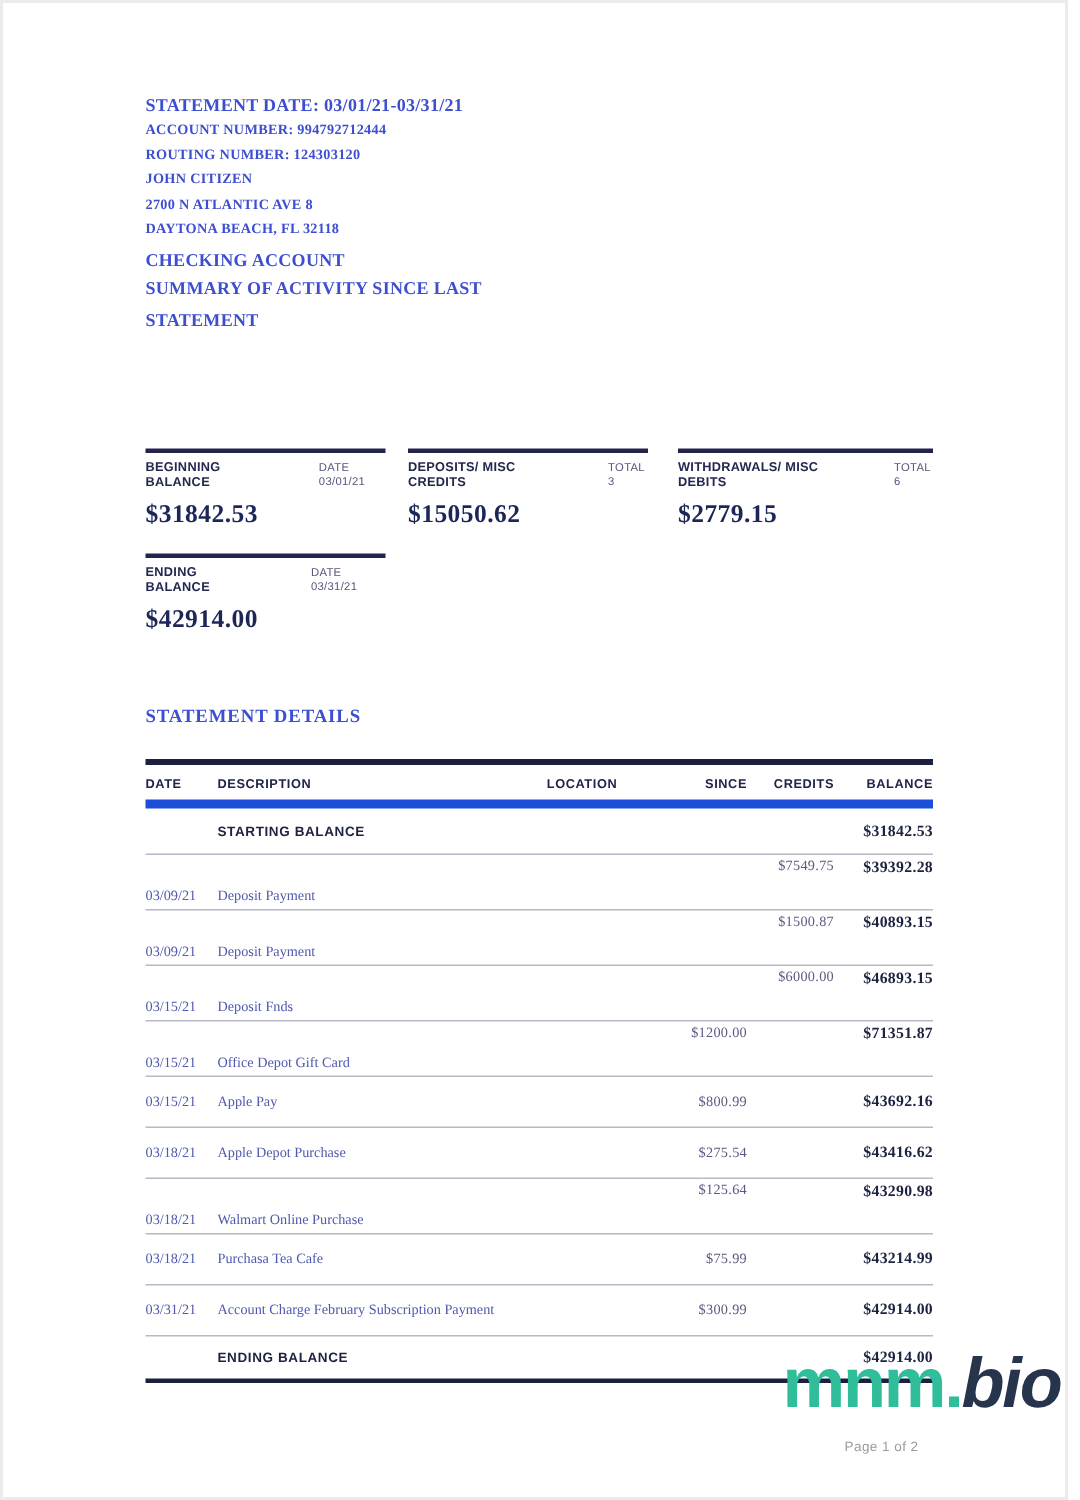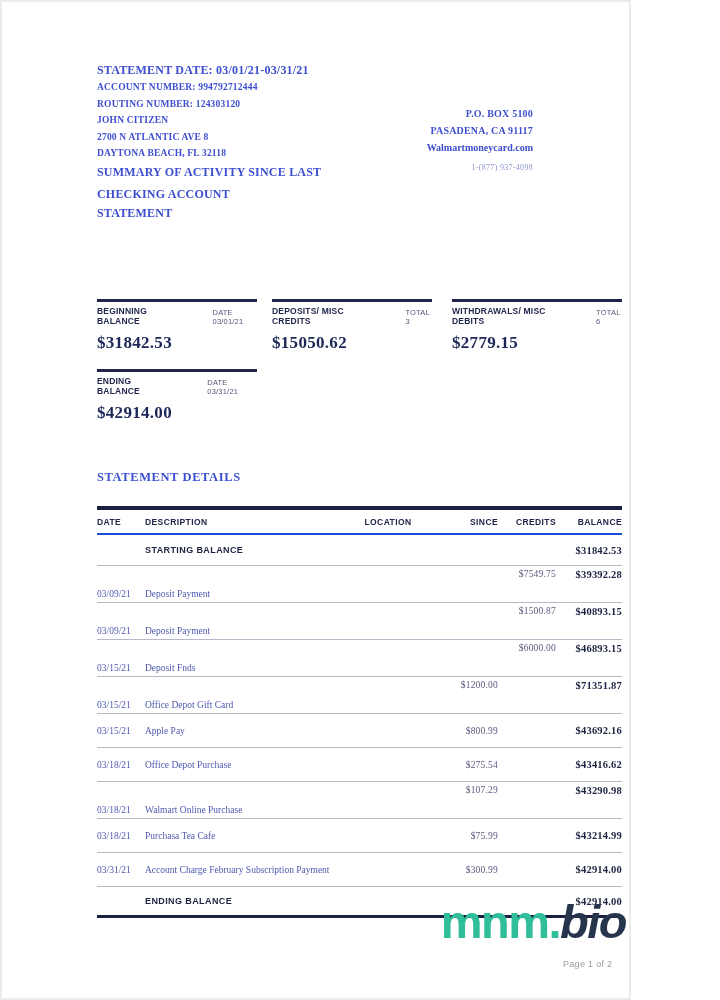--- a/index.html
+++ b/index.html
@@ -1,50 +1,50 @@
 <!DOCTYPE html>
 <html><head>
 <meta charset="utf-8">
 <style>
   html,body{margin:0;padding:0;background:#ffffff;}
   .page{
-    position:relative;width:631px;height:1000px;background:#fff;overflow:hidden;
+    position:relative;width:712px;height:1000px;background:#fff;overflow:hidden;
     box-shadow: inset 0 0 0 2px #ebebeb;
     font-family:"Liberation Serif",serif;
   }
   
   .info{position:absolute;left:97px;top:63px;color:#3d4ecf;font-weight:bold;}
   .info .lg{font-size:12px;letter-spacing:.2px;line-height:14px;margin-bottom:5px;}
   .info .sm{font-size:9.5px;line-height:11px;margin-bottom:5.5px;letter-spacing:.2px;}
   .info .gap-top{margin-top:7px;}
   .info .wide{line-height:15px;margin-bottom:6px;}
   
   .brand{position:absolute;left:518px;top:59px;font-family:"Liberation Sans",sans-serif;}
   .brand .walmart-row{font-weight:bold;font-size:9.5px;color:#4a8fca;}
   .brand .spark{color:#f6b41d;font-size:10px;font-weight:bold;}
   .brand .moneycard{font-weight:600;font-size:21px;color:#5b9ad2;letter-spacing:-.5px;margin-top:1px;}
   .contact{position:absolute;right:98px;top:108px;text-align:right;color:#3d4ecf;font-weight:bold;}
   .contact .c1{font-size:10px;margin-bottom:6px;letter-spacing:.2px;}
   .contact .web{font-size:10px;margin-bottom:10px;}
   .contact .phone{font-size:8px;color:#8a93d0;font-weight:normal;letter-spacing:.3px;}
   
   .sbox{position:absolute;border-top:3px solid #23244c;}
-  .sbox .lrow{display:flex;justify-content:space-between;align-items:flex-end;margin-top:4px;gap:36px;}
+  .sbox .lrow{display:flex;justify-content:space-between;align-items:center;margin-top:4px;gap:36px;}
   .sbox .lbl{font-family:"Liberation Sans",sans-serif;font-weight:bold;font-size:8.5px;color:#23284e;letter-spacing:.2px;}
   .sbox .sub{font-family:"Liberation Sans",sans-serif;font-size:7.5px;color:#55567d;letter-spacing:.2px;}
   .sbox .amt{font-weight:bold;font-size:17px;color:#1c2757;margin-top:7px;letter-spacing:.3px;}
   #box-beginning{left:97px;top:299px;width:160px;}
   #box-deposits{left:272px;top:299px;width:160px;}
   #box-withdrawals{left:452px;top:299px;width:170px;}
   #box-ending{left:97px;top:369px;width:160px;}
   
   .details-title{position:absolute;left:97px;top:470px;font-weight:bold;font-size:12.5px;color:#3b4fd1;letter-spacing:.6px;}
   .table{position:absolute;left:97px;top:506px;width:525px;border-top:4px solid #1c2040;}
   .thead,.trow{display:grid;grid-template-columns:48px 208px 70px 75px 58px 66px;}
-  .thead{padding:7px 0 6px;border-bottom:2px solid #1d4ed8;align-items:center;}
+  .thead{padding:7px 0 6px;border-bottom:6px solid #1d4ed8;align-items:center;}
   .th{font-family:"Liberation Sans",sans-serif;font-weight:bold;font-size:8.5px;color:#20254a;letter-spacing:.4px;}
   .th.loc{text-align:center;}
   .th.debit,.th.credit,.th.bal{text-align:right;}
   .summary-row{display:flex;align-items:center;justify-content:space-between;min-height:30px;border-bottom:1px solid #b8b8c6;padding-left:48px;}
   .summary-row .srl{font-family:"Liberation Sans",sans-serif;font-weight:bold;font-size:9px;color:#1d2240;letter-spacing:.4px;}
   .summary-row .srb{font-weight:bold;font-size:10.5px;color:#1c2340;letter-spacing:.2px;}
   .summary-row.ending{border-bottom:3px solid #1c2040;min-height:28px;}
   .trow{min-height:33px;align-items:center;border-bottom:1px solid #b8b8c6;}
   .trow .cell{font-family:"Liberation Serif",serif;}
   .trow .date{font-size:9.5px;color:#4e59ae;}
@@ -66,32 +66,26 @@
 
 <div class="page">
 
   <div class="info">
     <div class="lg">STATEMENT DATE: 03/01/21-03/31/21</div>
     <div class="sm">ACCOUNT NUMBER: 994792712444</div>
     <div class="sm">ROUTING NUMBER: 124303120</div>
     <div class="sm">JOHN CITIZEN</div>
     <div class="sm">2700 N ATLANTIC AVE 8</div>
     <div class="sm">DAYTONA BEACH, FL 32118</div>
+    <div class="lg gap-top">CHECKING ACCOUNT</div>
     <div class="lg wide">SUMMARY OF ACTIVITY SINCE LAST</div>
-    <div class="lg gap-top">CHECKING ACCOUNT</div>
     <div class="lg wide">STATEMENT</div>
   </div>
 
 
-  <div class="contact">
-    <div class="c1">P.O. BOX 5100</div>
-    <div class="c1">PASADENA, CA 91117</div>
-    <div class="web">Walmartmoneycard.com</div>
-    <div class="phone">1-(877) 937-4098</div>
-  </div>
 
   <div class="sbox" id="box-beginning">
     <div class="lrow">
       <span class="lbl">BEGINNING BALANCE</span>
       <span class="sub">DATE 03/01/21</span>
     </div>
     <div class="amt">$31842.53</div>
   </div>
 
   <div class="sbox" id="box-deposits">
@@ -171,31 +165,31 @@
         <div class="trow">
           <span class="cell date">03/15/21</span>
           <span class="cell desc">Apple Pay</span>
           <span class="cell loc"></span>
           <span class="cell debit">$800.99</span>
           <span class="cell credit"></span>
           <span class="cell bal">$43692.16</span>
         </div>
         <div class="trow">
           <span class="cell date">03/18/21</span>
-          <span class="cell desc">Office Depot Purchase</span>
+          <span class="cell desc">Apple Depot Purchase</span>
           <span class="cell loc"></span>
           <span class="cell debit">$275.54</span>
           <span class="cell credit"></span>
           <span class="cell bal">$43416.62</span>
         </div>
         <div class="trow stacked">
           <span class="cell date">03/18/21</span>
           <span class="cell desc">Walmart Online Purchase</span>
           <span class="cell loc"></span>
-          <span class="cell debit">$107.29</span>
+          <span class="cell debit">$125.64</span>
           <span class="cell credit"></span>
           <span class="cell bal">$43290.98</span>
         </div>
         <div class="trow">
           <span class="cell date">03/18/21</span>
           <span class="cell desc">Purchasa Tea Cafe</span>
           <span class="cell loc"></span>
           <span class="cell debit">$75.99</span>
           <span class="cell credit"></span>
           <span class="cell bal">$43214.99</span>

